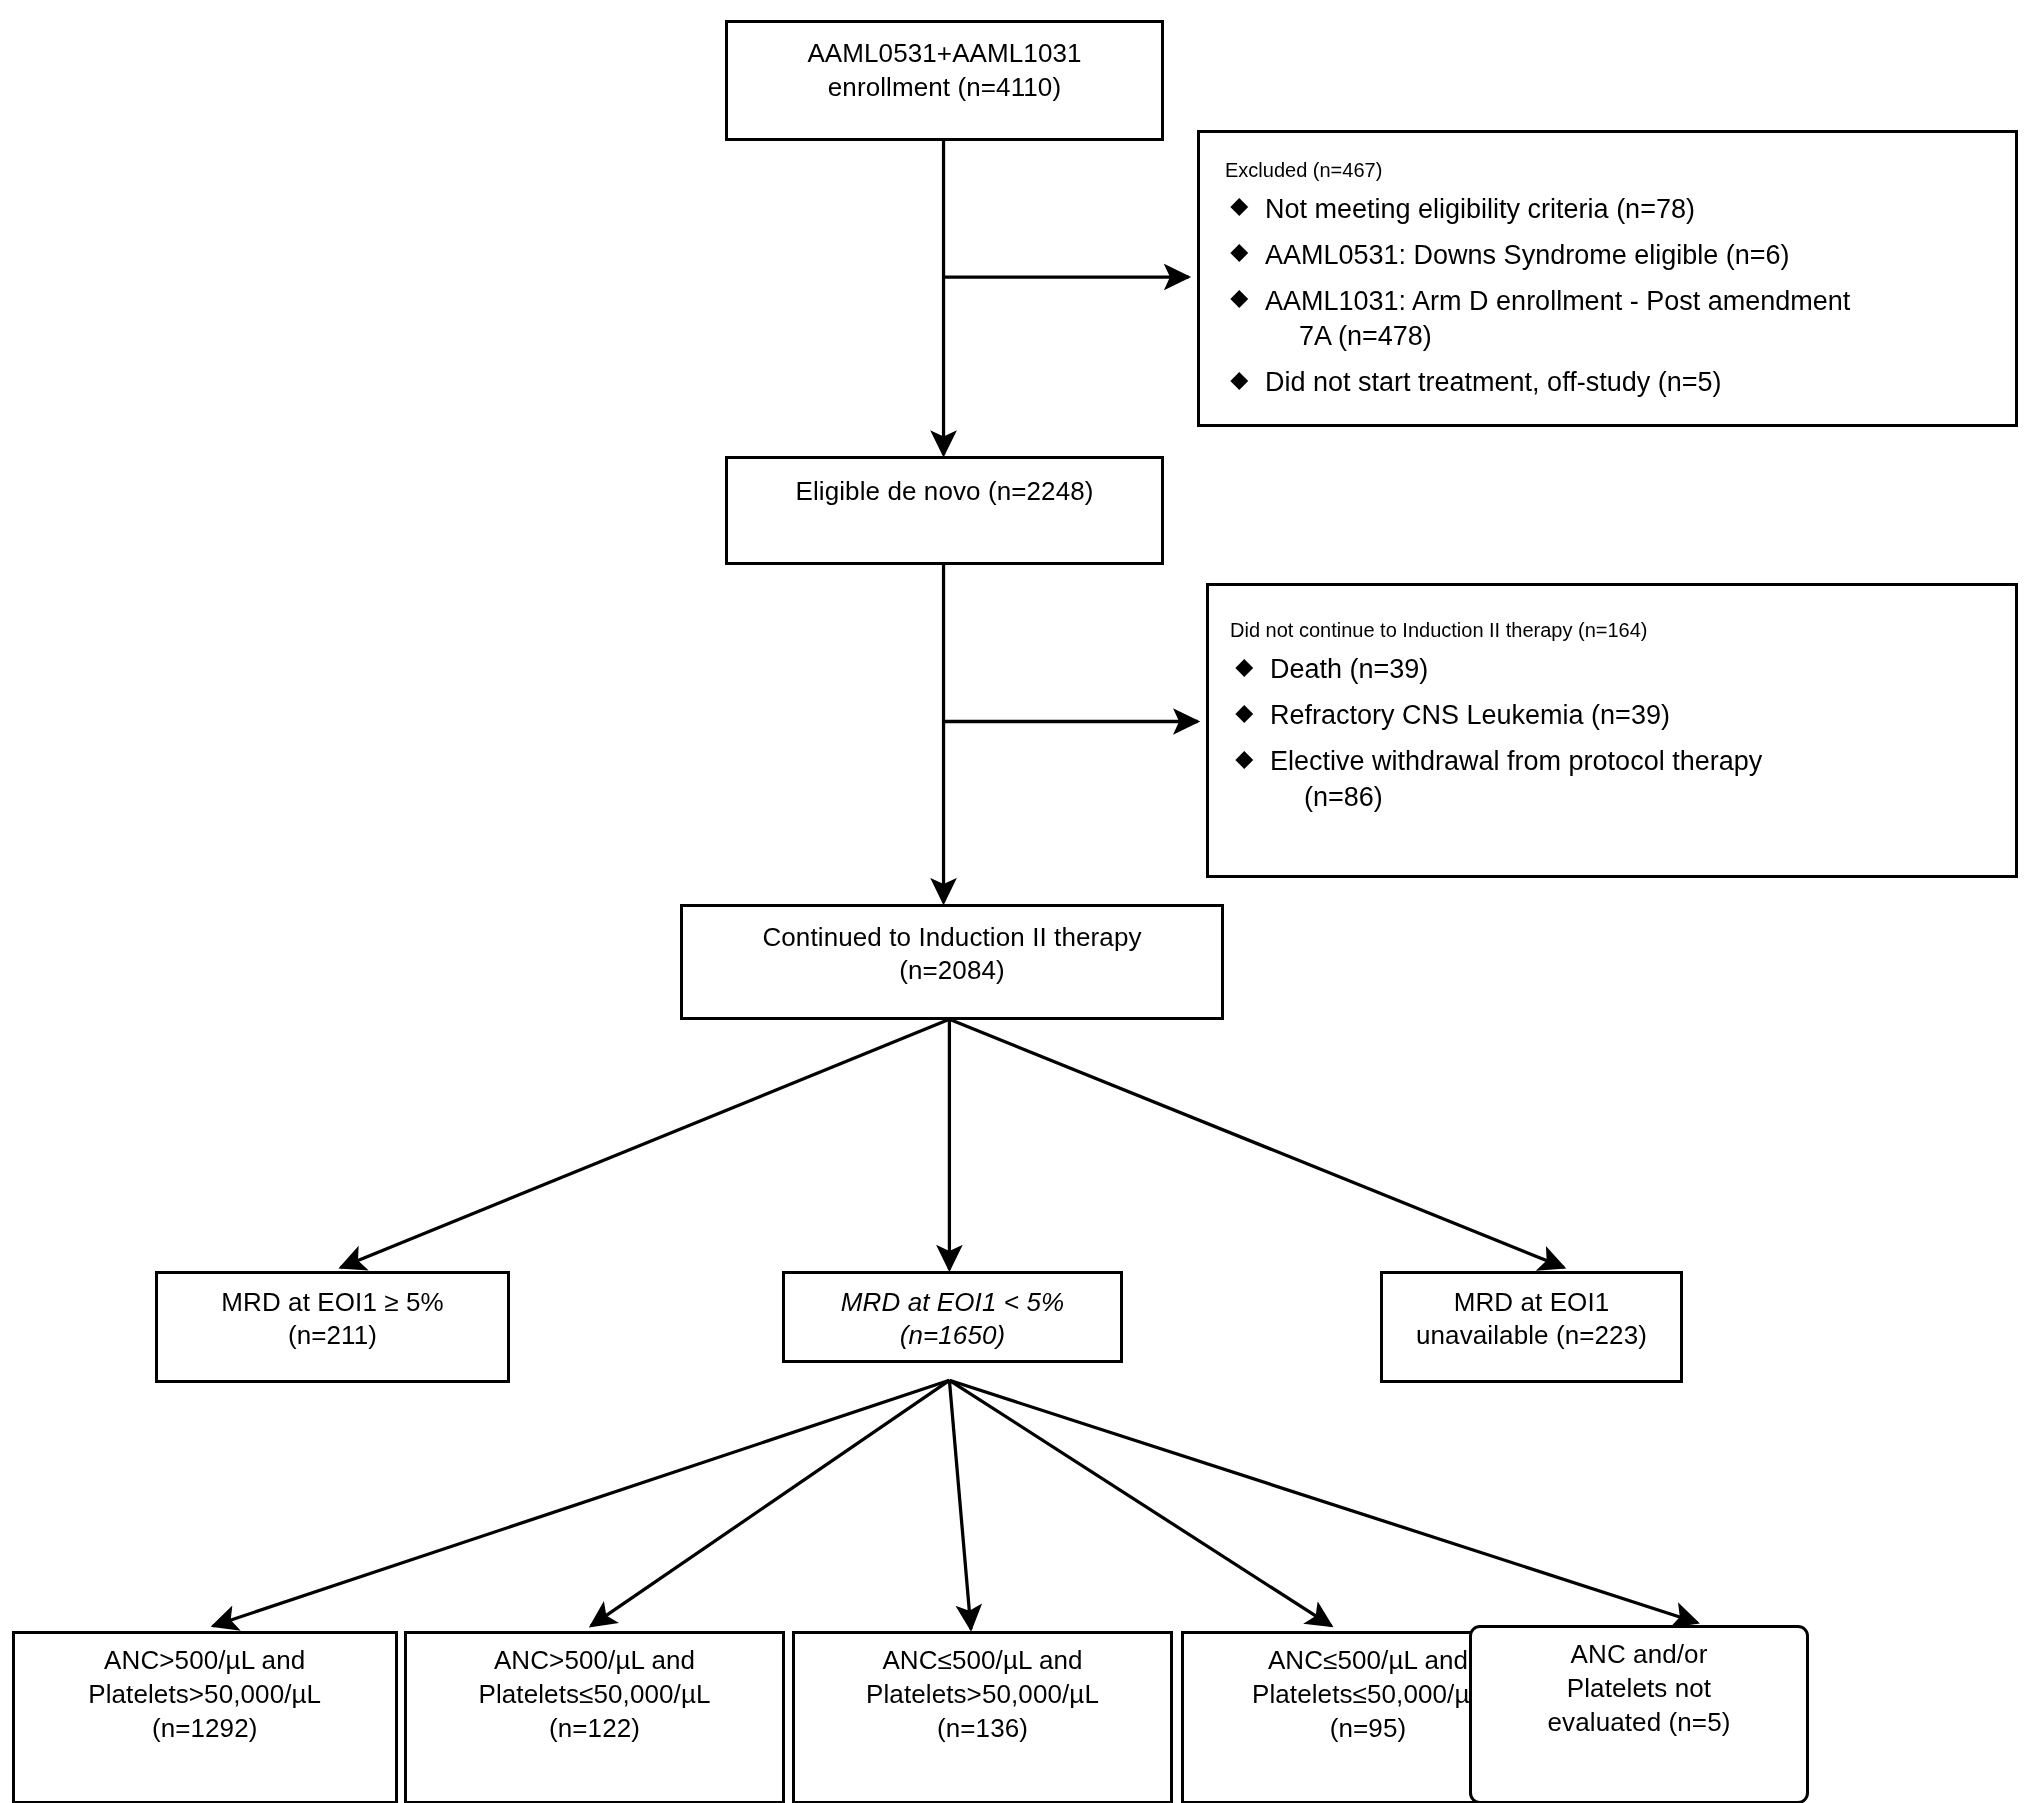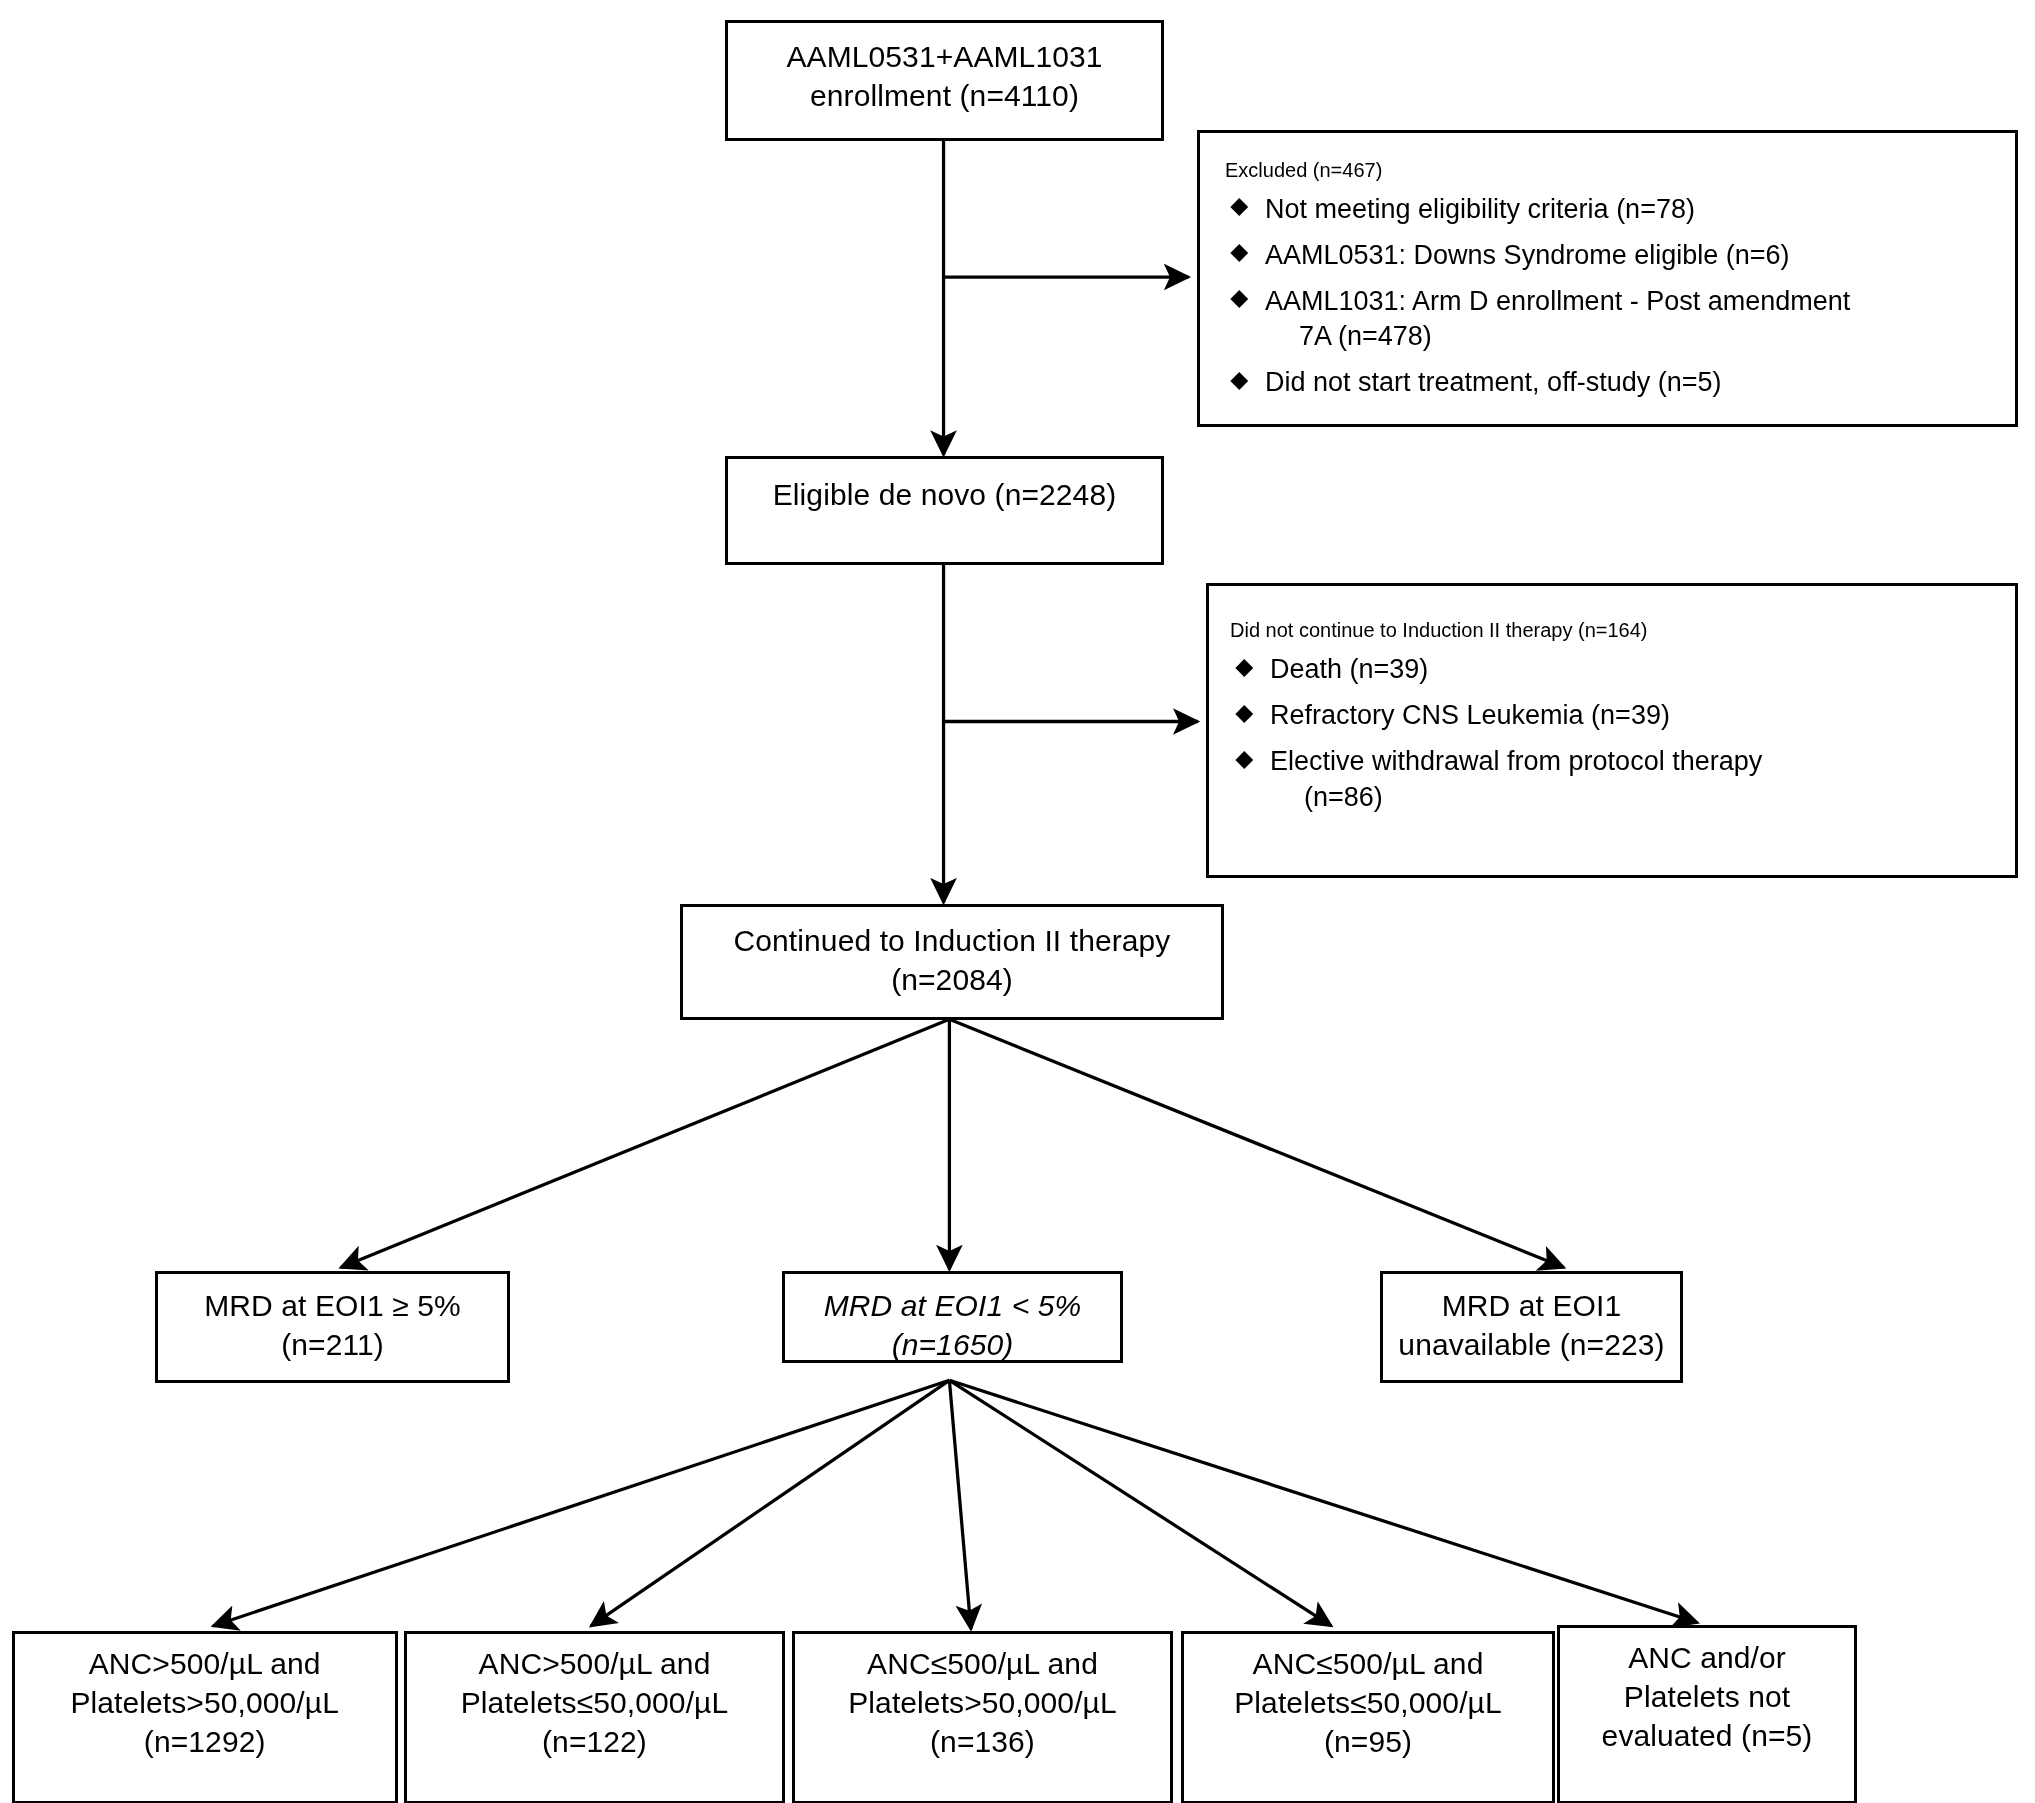--- a/index.html
+++ b/index.html
@@ -30,21 +30,21 @@
     right: 0;
   }
   .ctr {
     text-align: center;
   }
   .lft {
     text-align: left;
   }
   .line {
     line-height: 1.30;
-    font-size: 30px;
+    font-size: 26px;
     letter-spacing: 0.1px;
     white-space: nowrap;
   }
   
   .exc-title {
     font-size: 20px;
     line-height: 1.30;
     margin-bottom: 9px;
   }
   .exc-list {
@@ -223,21 +223,21 @@
   </div>
 
   <div class="box" style="left:1181px; top:1631px; width:374px; height:173px;">
     <div class="box-inner ctr" style="top:10.4px;">
       <div class="line">ANC≤500/µL and</div>
       <div class="line">Platelets≤50,000/µL</div>
       <div class="line">(n=95)</div>
     </div>
   </div>
 
-  <div class="box" style="left:1557px; top:1625px; width:300px; height:179px;">
+  <div class="box" style="left:1469px; top:1625px; width:340px; height:179px;border-radius:11px;">
     <div class="box-inner ctr" style="top:10.4px;">
       <div class="line">ANC and/or</div>
       <div class="line">Platelets not</div>
       <div class="line">evaluated (n=5)</div>
     </div>
   </div>
 
 </div>
 
 

